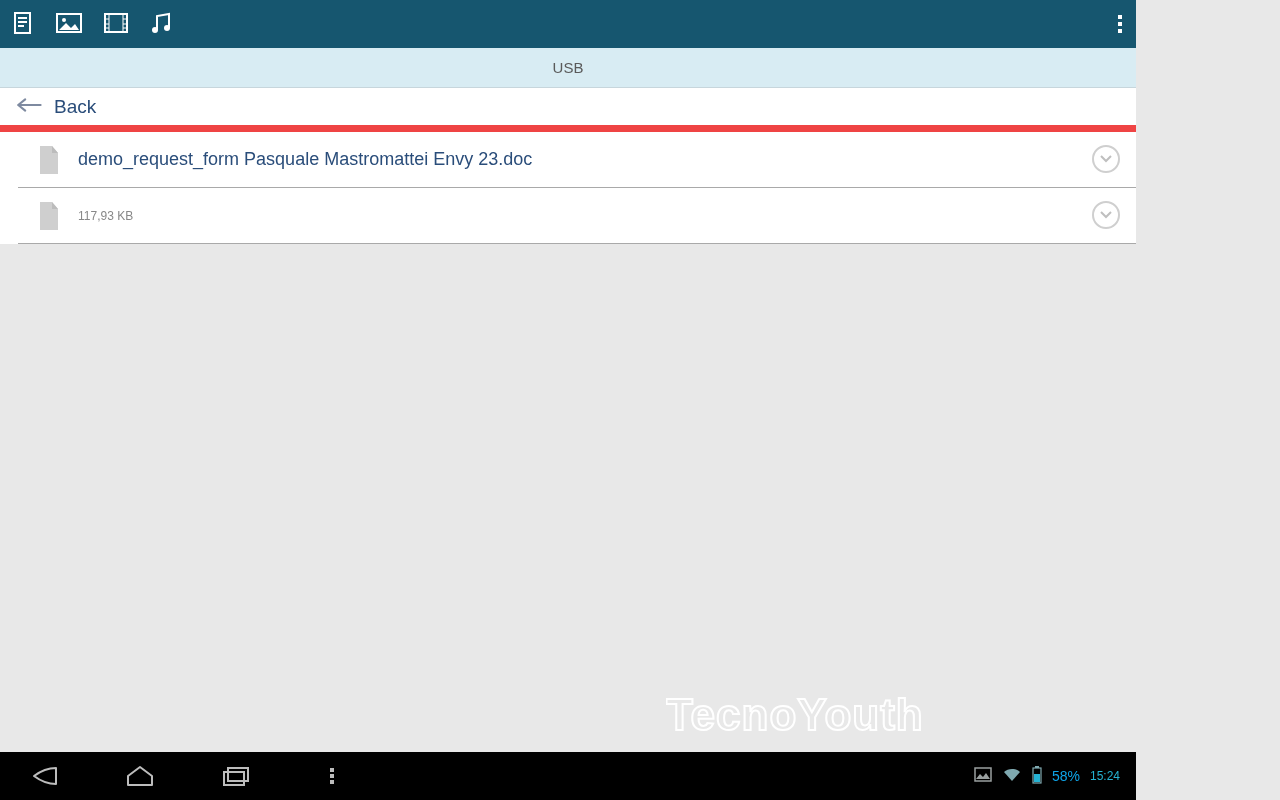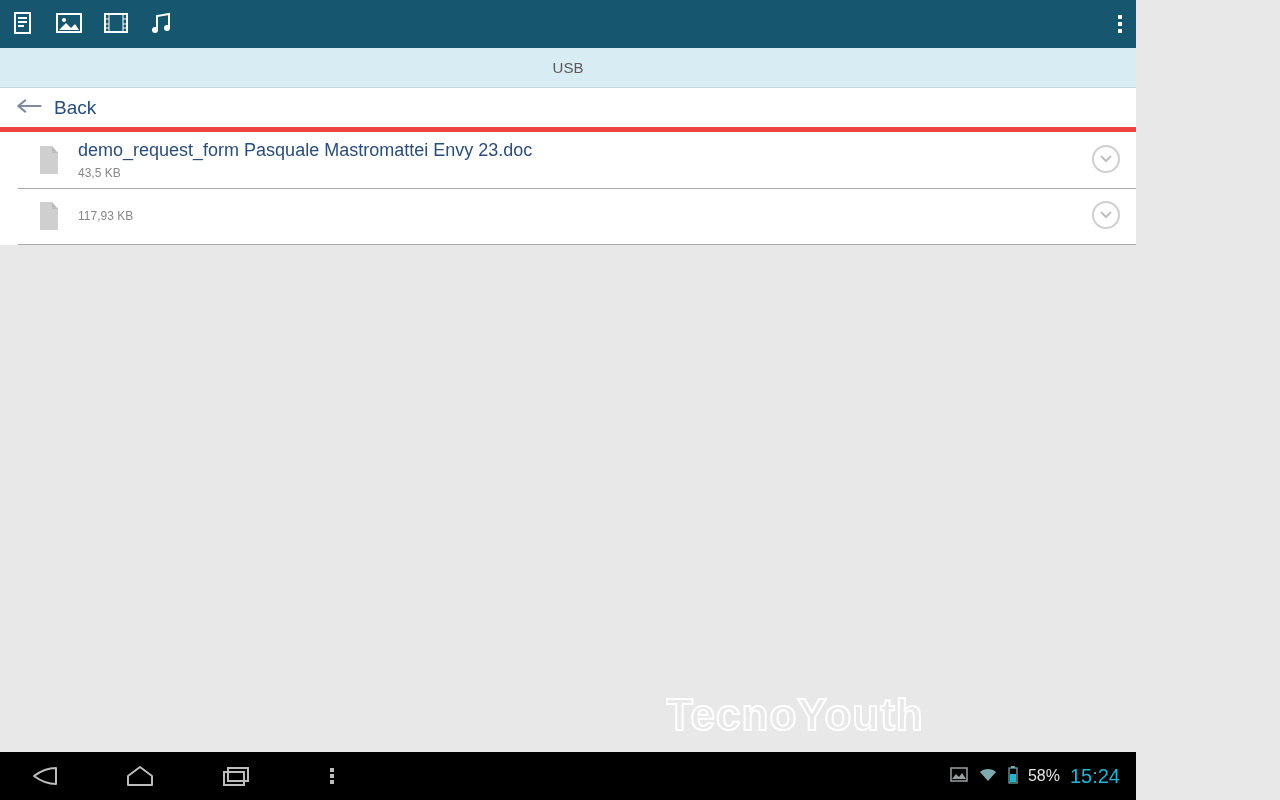--- a/index.html
+++ b/index.html
@@ -9,21 +9,21 @@
   
   .topbar { background: #16566f; height: 48px; display: flex; align-items: center; padding: 0 12px; color: #fff; }
   .topbar .icons { display: flex; gap: 22px; align-items: center; }
   .topbar .spacer { flex: 1; }
   .topbar svg { display: block; }
 
   
   .locbar { background: #d8ecf3; height: 40px; display: flex; align-items: center; justify-content: center; color: #5a5a5a; font-size: 15px; border-bottom: 1px solid #c7d6dc; }
 
   
-  .backrow { background: #ffffff; height: 44px; display: flex; align-items: center; padding: 0 14px; color: #2a4d7a; font-size: 19px; border-bottom: 5px solid #ef4444; gap: 12px; }
+  .backrow { background: #ffffff; height: 44px; display: flex; align-items: center; padding: 0 14px; color: #2a4d7a; font-size: 19px; border-bottom: 7px solid #ef4444; gap: 12px; }
   .back-arrow { width: 28px; height: 16px; }
 
   
   .filelist { background: #ffffff; }
   .filerow { display: flex; align-items: center; padding: 8px 14px 8px 20px; border-bottom: 1px solid #a9a9a9; gap: 18px; min-height: 56px; margin-left: 18px; }
   .filerow .thumb { width: 22px; height: 28px; flex-shrink: 0; }
   .filerow .meta { flex: 1; display: flex; flex-direction: column; gap: 4px; }
   .filerow .fname { color: #2a4d7a; font-size: 18px; line-height: 1.2; }
   .filerow .fsize { color: #888; font-size: 12px; }
   .filerow .more { width: 30px; height: 30px; flex-shrink: 0; }
@@ -33,22 +33,22 @@
   .body-fill { flex: 1; background: #e8e8e8; position: relative; }
 
   
   .watermark { position: absolute; right: 10px; bottom: 4px; color: rgba(255,255,255,0.0); pointer-events: none; }
   .watermark svg text { fill: none; stroke: #ffffff; stroke-width: 2; font-family: Arial, sans-serif; font-weight: 900; font-size: 44px; letter-spacing: 1px; }
 
   
   .navbar { background: #000; height: 48px; display: flex; align-items: center; padding: 0 24px; color: #b9b9b9; gap: 56px; position: relative; }
   .navbar .navbtn { display:flex; align-items:center; justify-content:center; width:40px; height:40px;}
   .navbar .status { position: absolute; right: 16px; top: 0; bottom: 0; display: flex; align-items: center; gap: 10px; color: #25b3d4; font-size: 15px; }
-  .battery-text { color:#e5e5e5; font-size:16px; }
-  .clock-text { color:#25b3d4; font-size:20px; }
+  .battery-text { color:#0ea5e9; font-size:14px; }
+  .clock-text { color:#25b3d4; font-size:12px; }
 </style>
 </head>
 <body>
 <div class="screen">
 
   <div class="topbar">
     <div class="icons">
       <span>
         <svg width="22" height="24" viewBox="0 0 22 24">
             <rect x="3" y="1" width="15" height="20" fill="none" stroke="#fff" stroke-width="2"></rect>
@@ -112,21 +112,20 @@
 
     <div class="filerow">
       <span class="thumb">
         <svg viewBox="0 0 22 28">
             <path d="M2 0 H14 L20 7 V28 H2 Z" fill="#cfcfcf"></path>
             <path d="M14 0 L14 7 L20 7 Z" fill="#bcbcbc"></path>
           </svg>
       </span>
       <div class="meta">
         <span class="fname">demo_request_form Pasquale Mastromattei Envy 23.doc</span>
-        <span class="fsize">43,5 KB</span>
       </div>
       <span class="more">
         <div class="more-circle">
             <svg width="12" height="8" viewBox="0 0 12 8">
               <path d="M1 1 L6 6 L11 1" fill="none" stroke="#bfbfbf" stroke-width="2"></path>
             </svg>
           </div>
       </span>
     </div>
 

